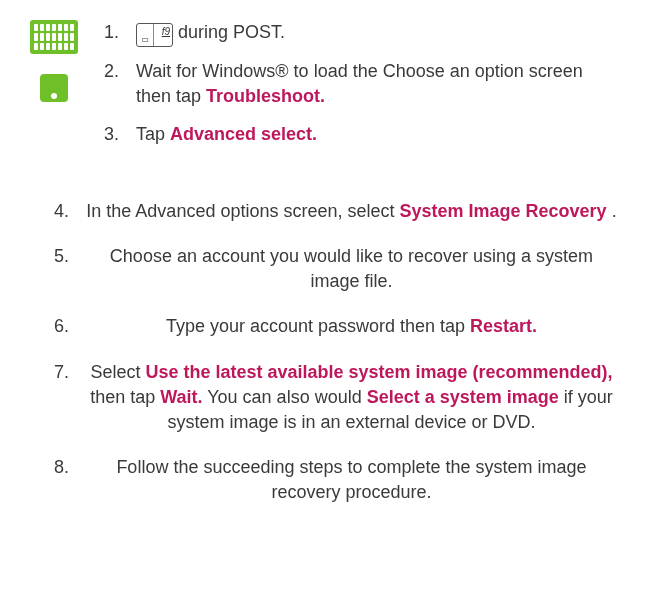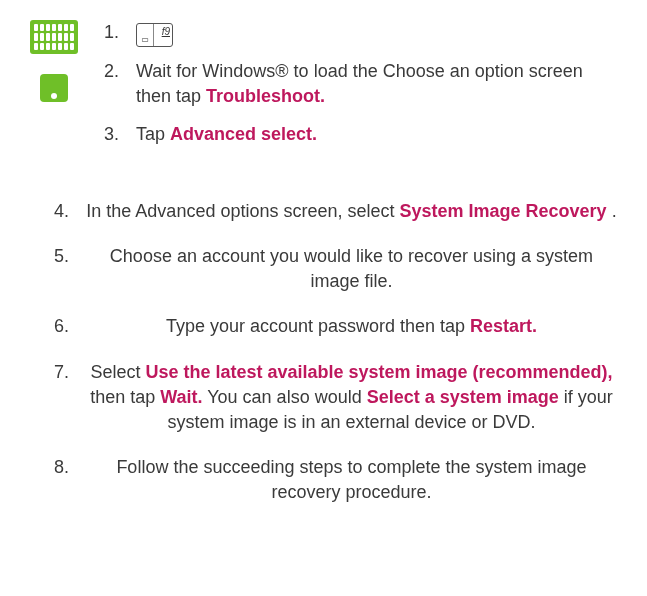--- a/index.html
+++ b/index.html
@@ -143,20 +143,21 @@
     </div>
     <div class="icon-tablet"></div>
   </div>
 
   <ol class="top-list">
     <li>
       <span class="keycap">
         <span class="keycap-left">▭</span>
         <span class="keycap-right">f9</span>
       </span>
+      <span> during POST.</span>
     </li>
     <li>
       <span>Wait for Windows® to load the Choose an option screen then tap </span>
       <span class="bold">Troubleshoot.</span>
       <span></span>
     </li>
     <li>
       <span>Tap </span>
       <span class="bold">Advanced select.</span>
       <span></span>

